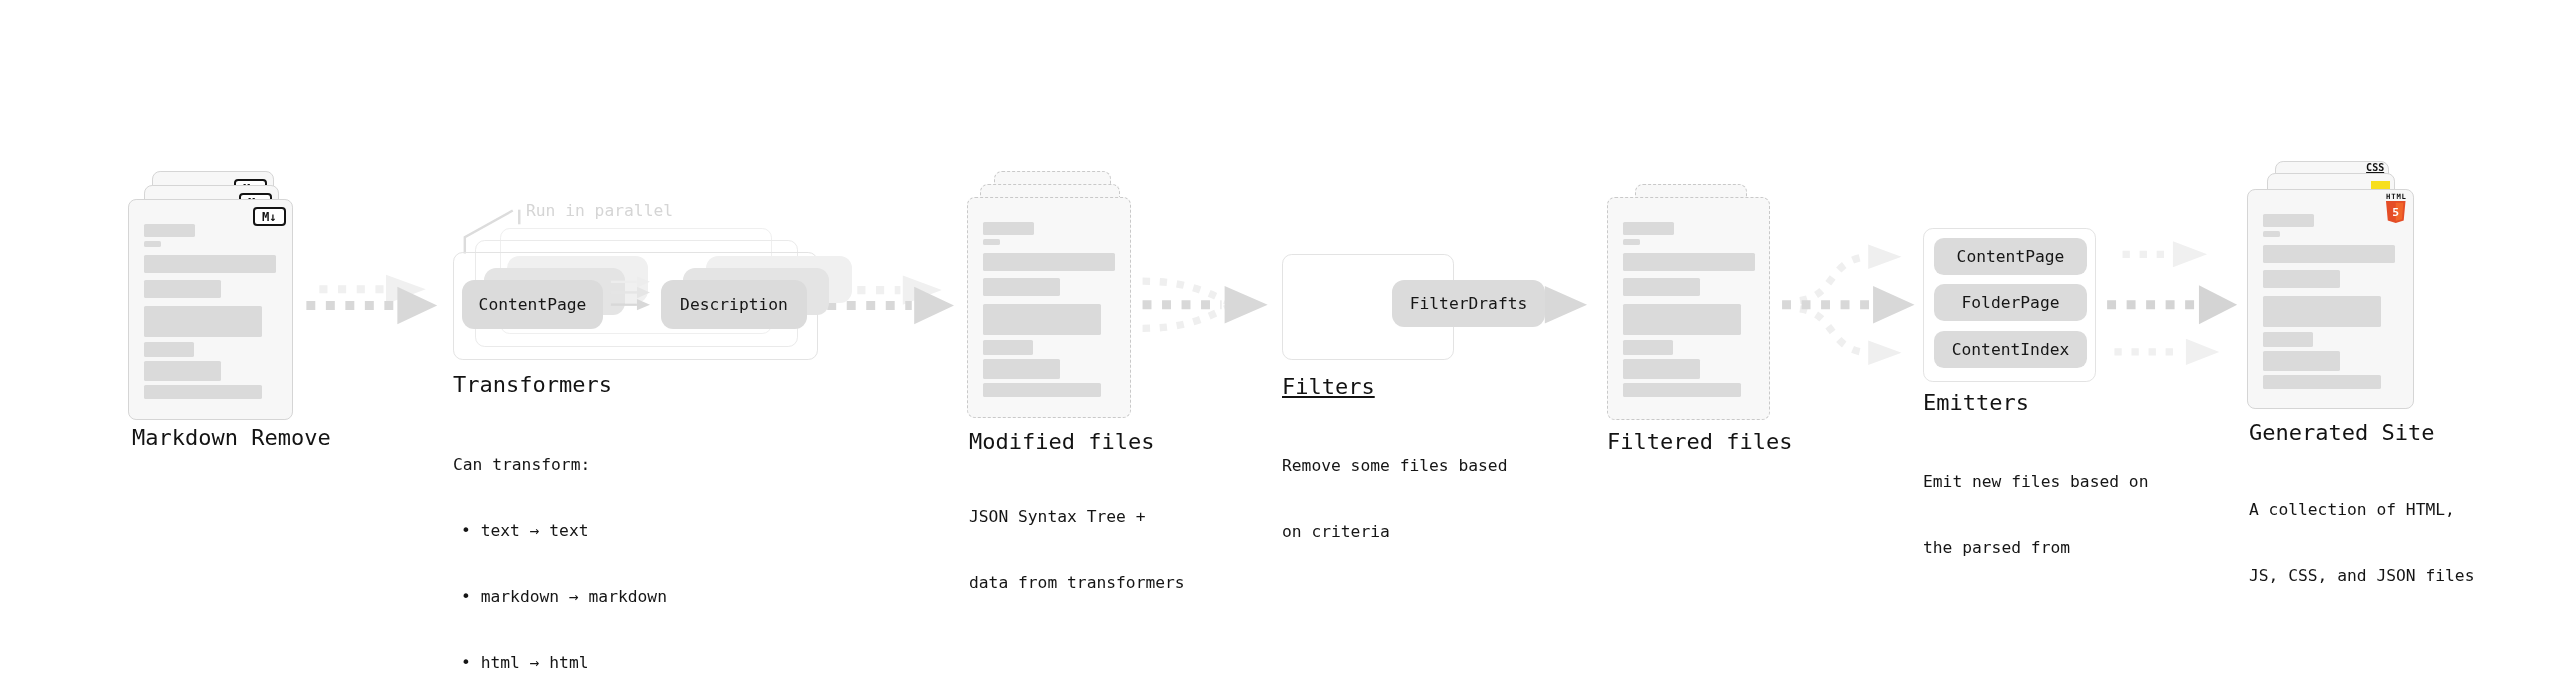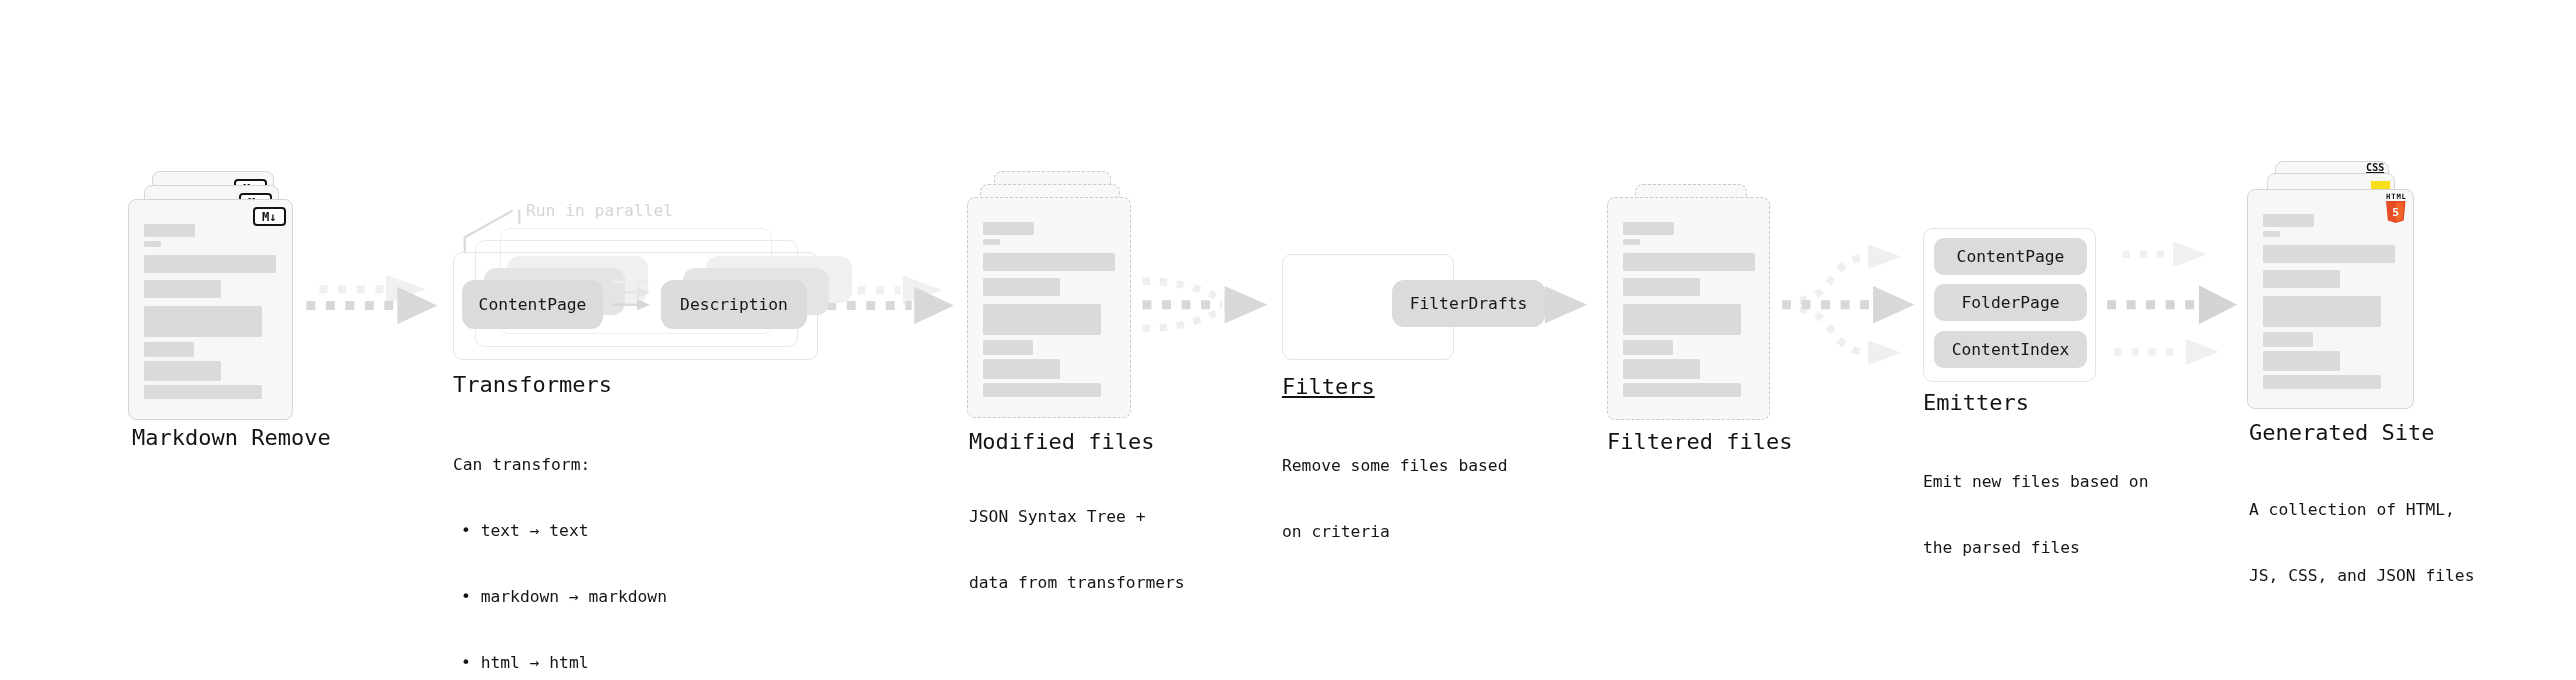--- a/index.html
+++ b/index.html
@@ -177,21 +177,21 @@
 </div>
 
 <div class="layer">
   <div class="panel" style="left:1923px;top:228px;width:173px;height:154px;"></div>
   <div class="pill small" style="left:1934px;top:238px;width:153px;height:37px;">ContentPage</div>
   <div class="pill small" style="left:1934px;top:284px;width:153px;height:37px;border-radius:10px;">FolderPage</div>
   <div class="pill small" style="left:1934px;top:331px;width:153px;height:37px;">ContentIndex</div>
   <div class="title" style="left:1923px;top:389px;text-align:center;">Emitters</div>
   <div class="desc" style="left:1923px;top:427px;">
     <div>Emit new files based on</div>
-    <div>the parsed files</div>
+    <div>the parsed from</div>
   </div>
 </div>
 
 <div class="layer">
   <div class="stack-card" style="left:2275px;top:161px;width:114px;height:65px;">
     <div class="css-badge">
         <span>CSS</span>
       </div>
   </div>
   <div class="stack-card" style="left:2267px;top:173px;width:128px;height:65px;">

